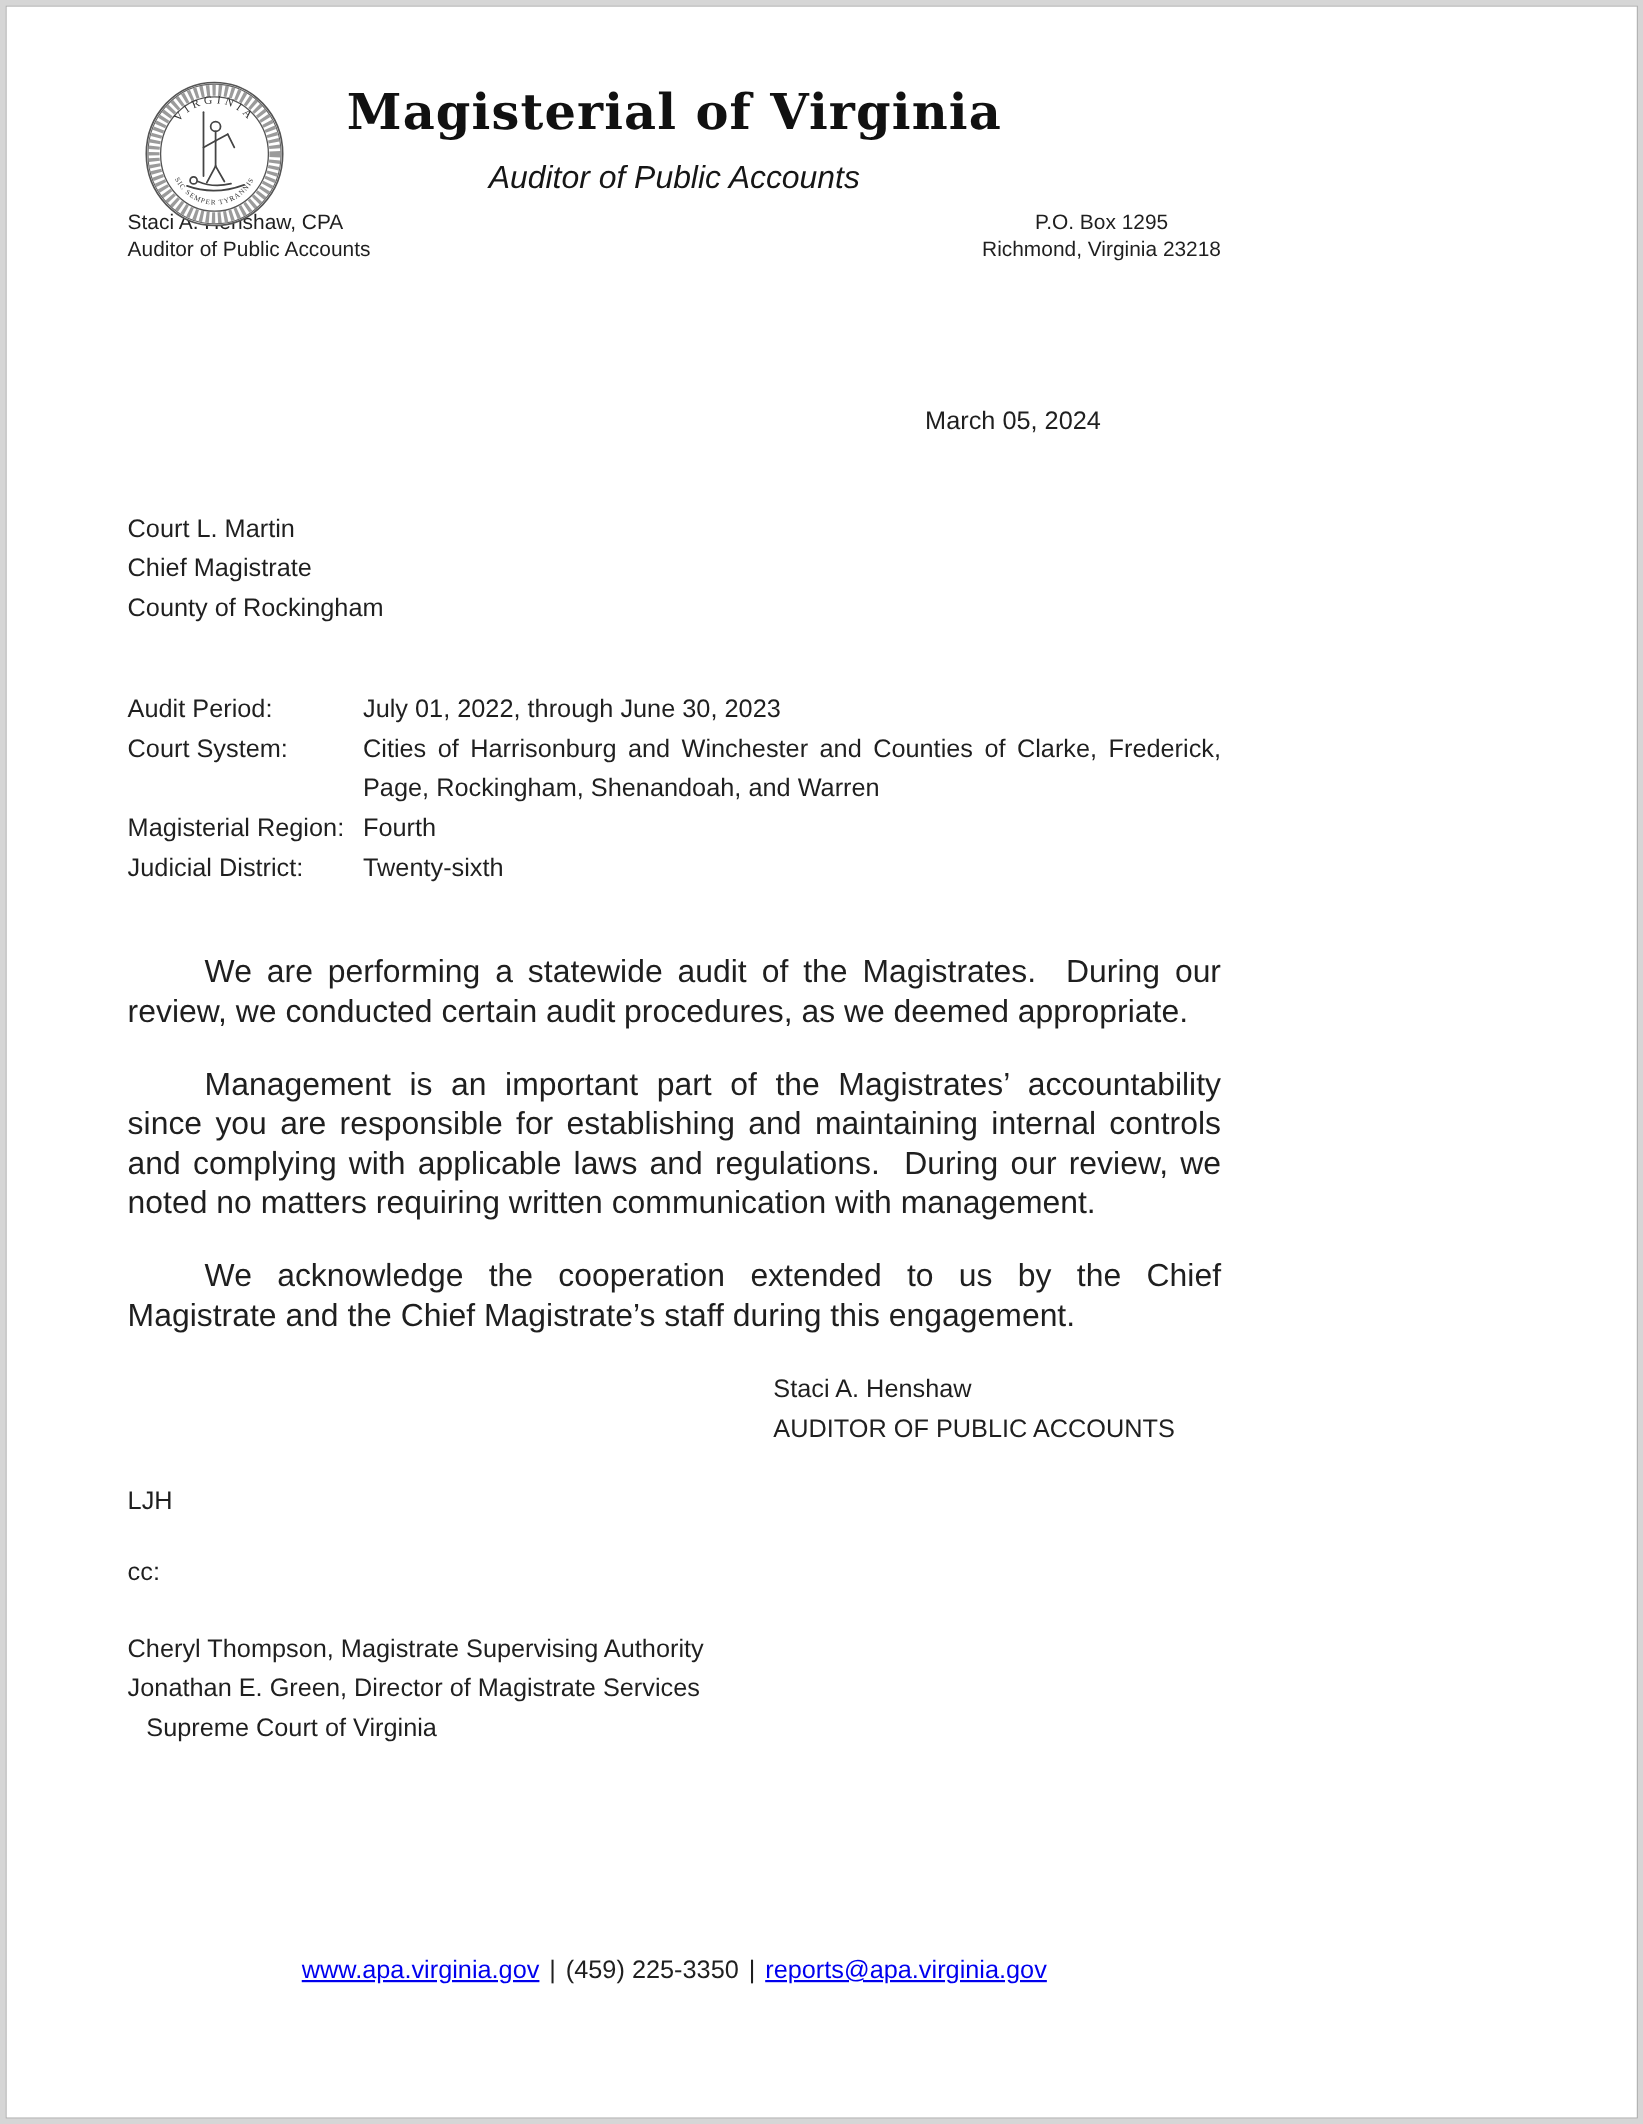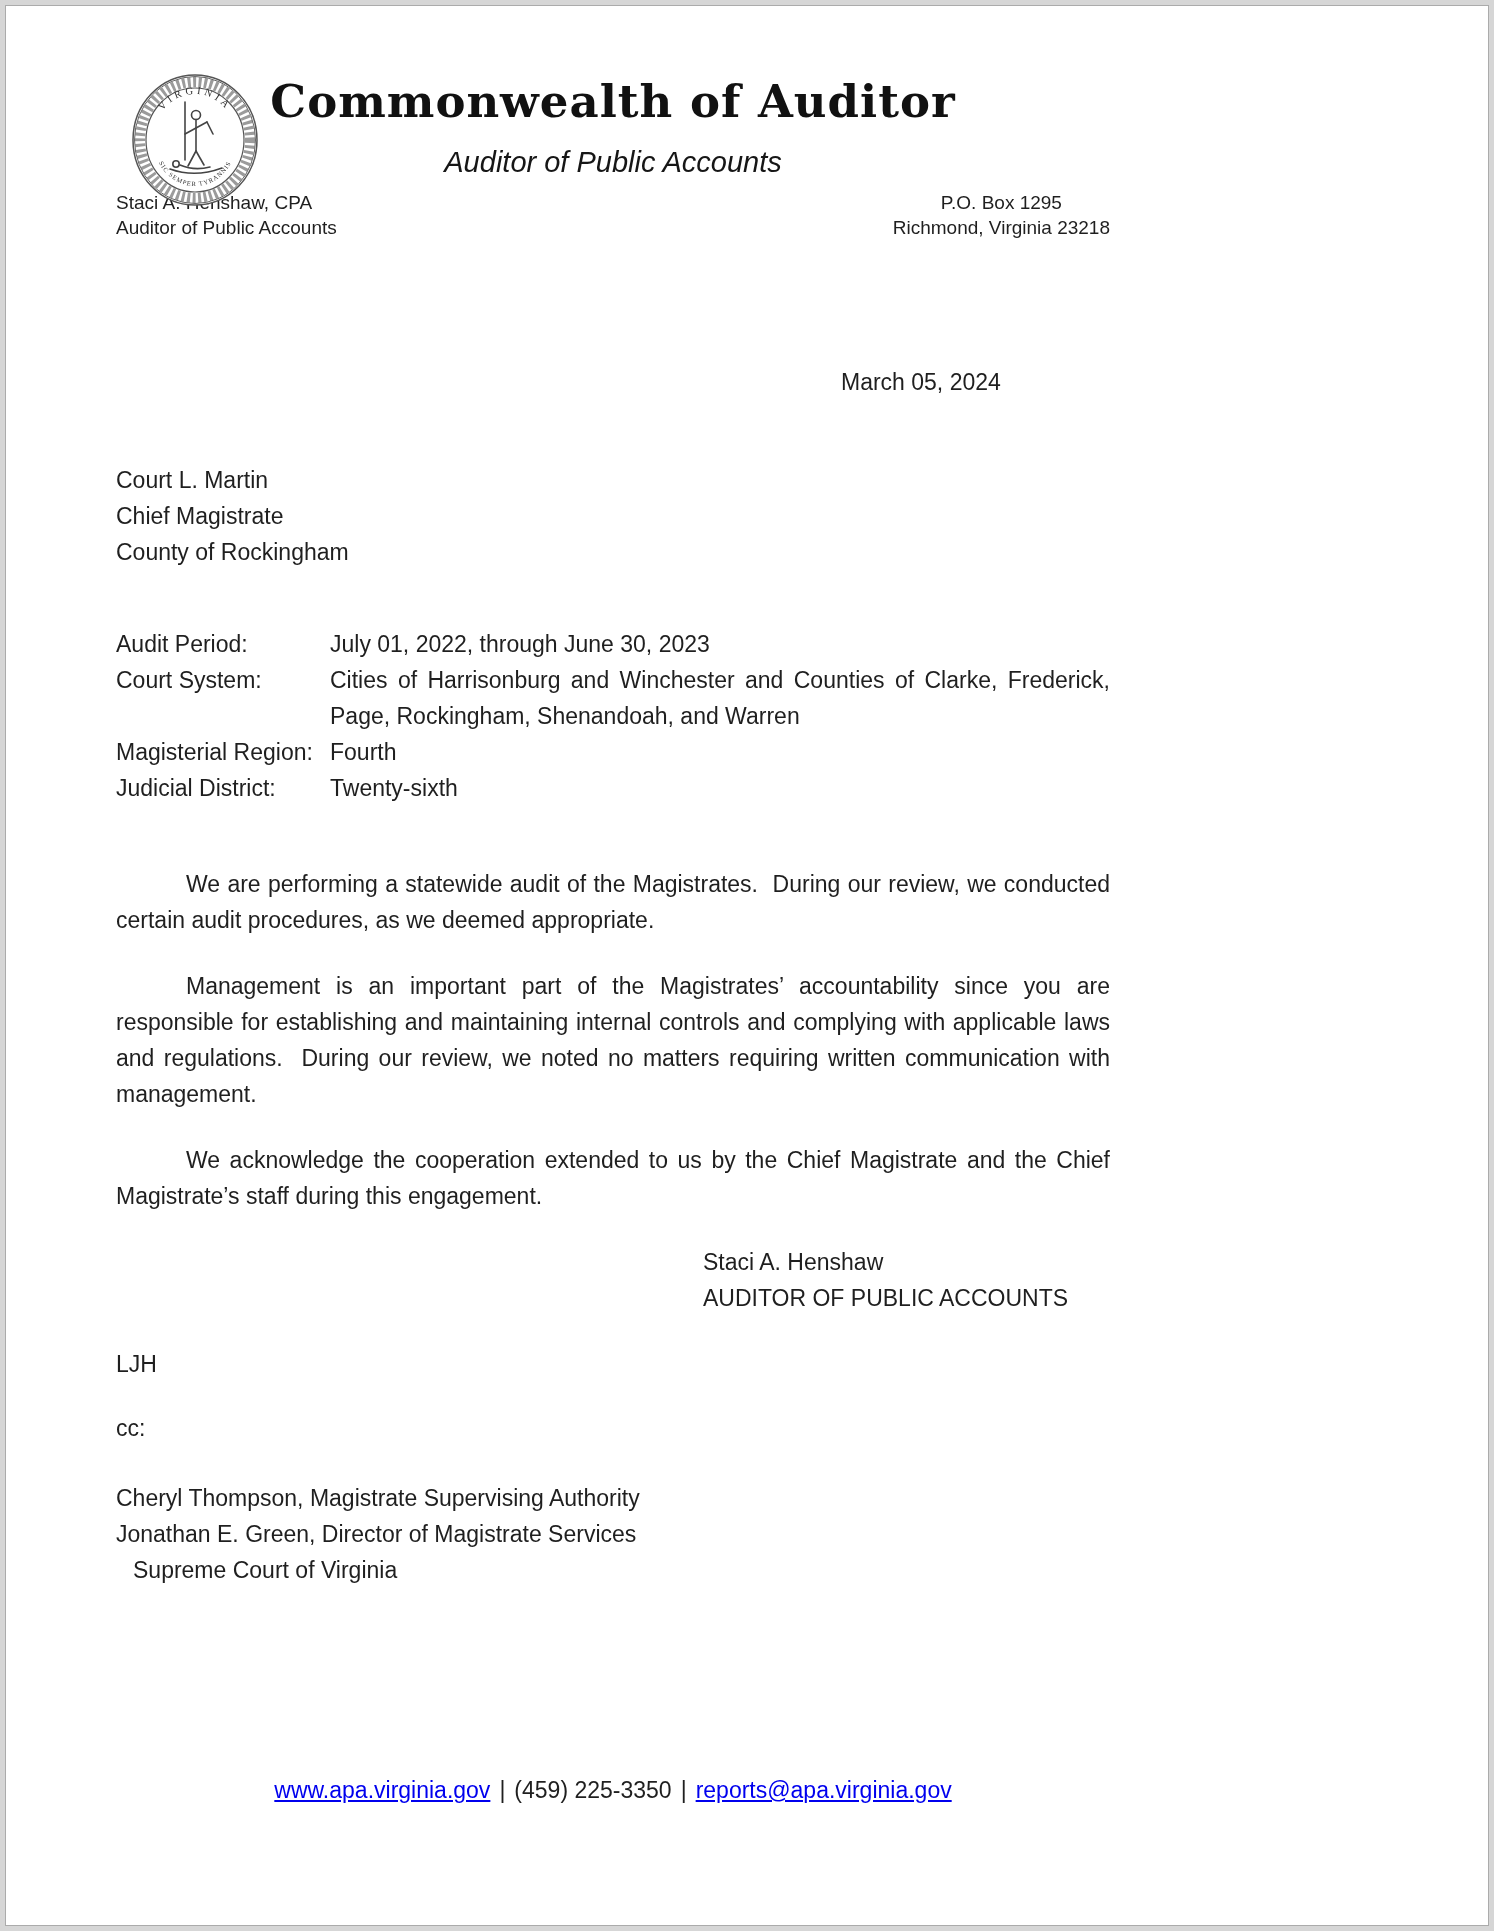--- a/index.html
+++ b/index.html
@@ -58,21 +58,21 @@
     line-height: 36px;
   }
   .recipient { margin-top: 62px; font-size: 23px; line-height: 36px; }
   .info-block { margin-top: 56px; font-size: 23px; line-height: 36px; }
   .info-row { display: flex; }
   .info-label { width: 214px; flex: 0 0 214px; }
   .info-value { flex: 1; text-align: justify; }
   .paragraphs { margin-top: 60px; }
   .para {
     margin: 0 0 30px 0;
-    font-size: 23px;
+    font-size: 29px;
     line-height: 36px;
     text-align: justify;
     text-indent: 70px;
     white-space: pre-wrap;
   }
   .signature { margin-left: 587px; font-size: 23px; line-height: 36px; }
   .initials { margin-top: 30px; font-size: 23px; line-height: 36px; }
   .cc-row { margin-top: 28px; display: flex; font-size: 23px; line-height: 36px; flex-direction: column; }
   .cc-label { width: 70px; flex: 0 0 70px; }
   .cc-indent { padding-left: 17px; }
@@ -118,21 +118,21 @@
             <line x1="55" y1="30" x2="55" y2="88"></line>
             <line x1="77" y1="50" x2="83" y2="62"></line>
             <line x1="66" y1="79" x2="58" y2="94"></line>
             <line x1="66" y1="79" x2="74" y2="93"></line>
             <path d="M40,97 Q 65,106 92,96"></path>
             <circle cx="46" cy="92" r="3.2"></circle>
             <path d="M50,93 Q 64,99 80,95"></path>
           </g>
         </svg>
       </div>
-      <div class="org-title">Commonwealth of Auditor</div>
+      <div class="org-title">Magisterial of Virginia</div>
       <div class="org-subtitle">Auditor of Public Accounts</div>
       <div class="contact-row">
         <div class="contact-left">
           <div>Staci A. Henshaw, CPA</div>
           <div>Auditor of Public Accounts</div>
         </div>
         <div class="contact-right">
           <div>P.O. Box 1295</div>
           <div>Richmond, Virginia 23218</div>
         </div>

